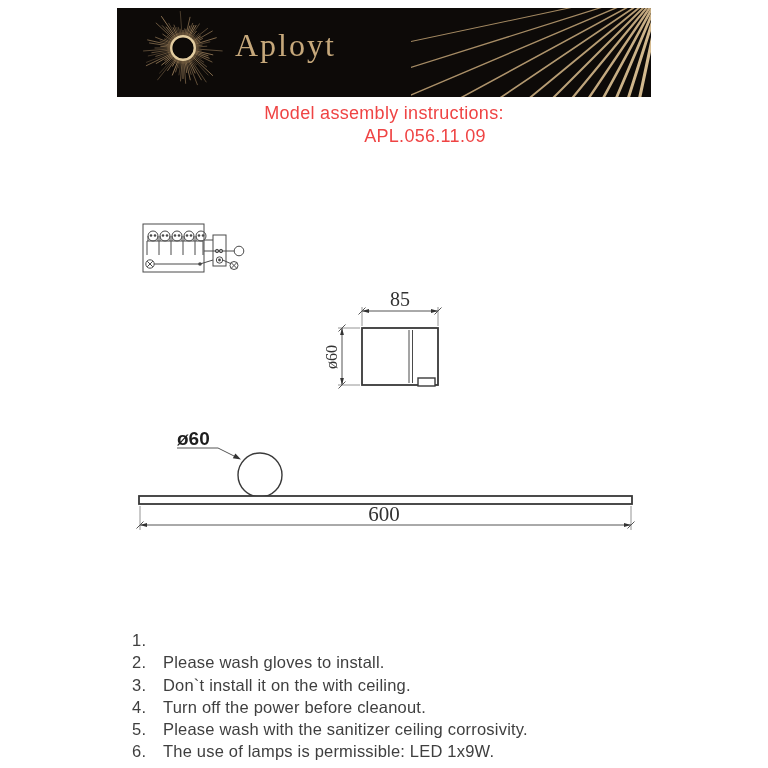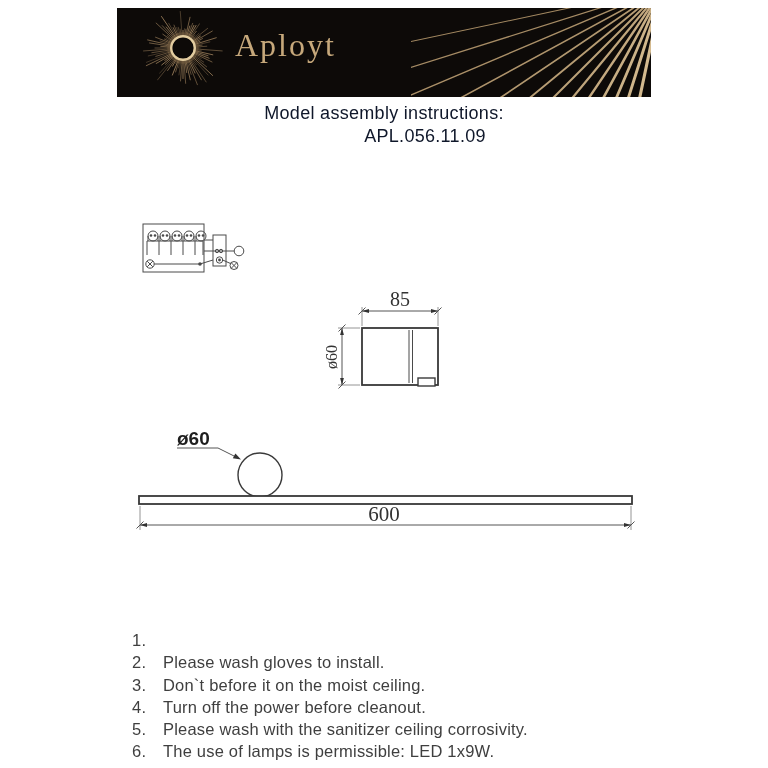--- a/index.html
+++ b/index.html
@@ -7,21 +7,21 @@
         font-family:"Liberation Sans",sans-serif;}
   
   .banner{position:absolute;left:117px;top:8px;width:534px;height:89px;
           background:#0d0a08;overflow:hidden;}
   .banner .brand{position:absolute;left:118px;top:8px;
           font-family:"Liberation Serif",serif;font-size:32px;font-weight:400;
           letter-spacing:2px;color:#c6a87b;margin-top:11px;}
   .sunburst{position:absolute;left:20px;top:-6px;width:92px;height:92px;}
   .corner-fan{position:absolute;right:0;top:0;width:240px;height:89px;}
   
-  .title-line{position:absolute;left:0;width:768px;text-align:center;color:#0f172a;
+  .title-line{position:absolute;left:0;width:768px;text-align:center;color:#ef4444;
           font-size:18px;letter-spacing:0.3px;}
   .title-1{top:103px;}
   .title-2{top:126px;margin-left:41px;}
   
   .draw{position:absolute;}
   .wiring{left:140px;top:219px;}
   .sideview{left:325px;top:283px;}
   .frontview{left:128px;top:422px;}
   svg .thin{stroke:#4a4a4a;stroke-width:1;fill:none;}
   svg .thick{stroke:#383838;stroke-width:1.8;fill:#ffffff;}
@@ -250,21 +250,21 @@
   <div class="list">
     <div class="row">
       <span class="num">1.</span>
     </div>
     <div class="row">
       <span class="num">2.</span>
       <span class="txt">Please wash gloves to install.</span>
     </div>
     <div class="row">
       <span class="num">3.</span>
-      <span class="txt">Don`t before it on the moist ceiling.</span>
+      <span class="txt">Don`t install it on the with ceiling.</span>
     </div>
     <div class="row">
       <span class="num">4.</span>
       <span class="txt">Turn off the power before cleanout.</span>
     </div>
     <div class="row">
       <span class="num">5.</span>
       <span class="txt">Please wash with the sanitizer ceiling corrosivity.</span>
     </div>
     <div class="row">

